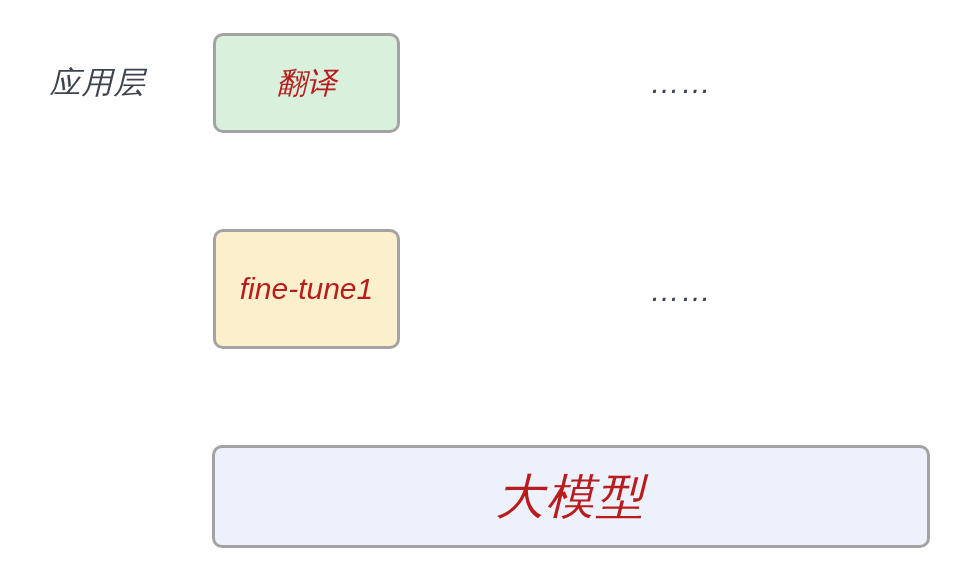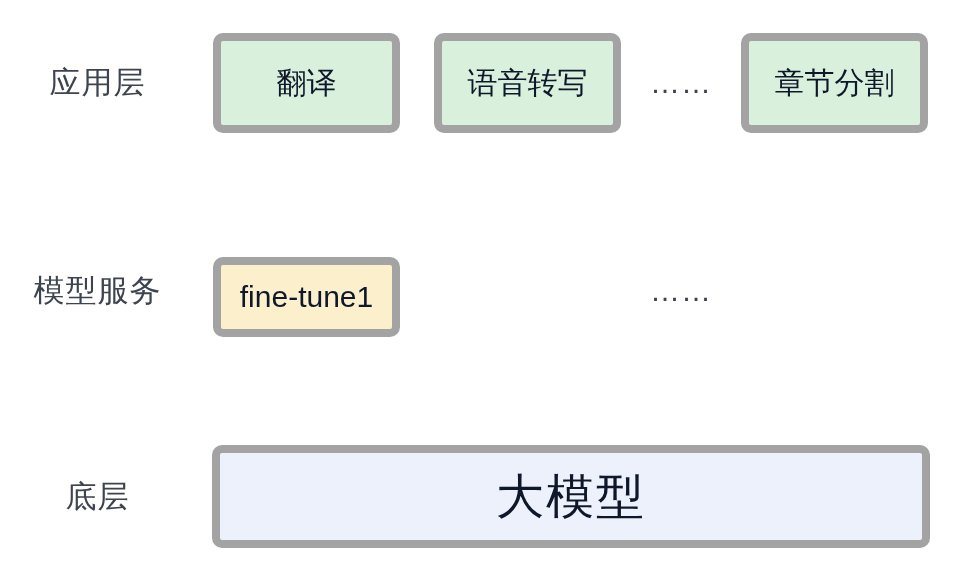--- a/index.html
+++ b/index.html
@@ -7,50 +7,51 @@
     padding: 0;
     background: #ffffff;
   }
   .canvas {
     position: relative;
     width: 960px;
     height: 580px;
     background: #ffffff;
     font-family: "Liberation Sans", sans-serif;
     overflow: hidden;
+    font-style: italic;
   }
   .row-label {
     position: absolute;
     left: 15px;
     width: 165px;
     display: flex;
     align-items: center;
     justify-content: center;
     color: #3d4450;
     font-size: 31px;
     letter-spacing: 1px;
   }
   .label-r1 { top: 33px;  height: 100px; }
   .label-r2 { top: 239px; height: 104px; }
   .label-r3 { top: 445px; height: 103px; }
 
   .box {
     position: absolute;
     box-sizing: border-box;
-    border: 8px solid #a3a3a3;
+    border: 3px solid #a3a3a3;
     border-radius: 10px;
     display: flex;
     align-items: center;
     justify-content: center;
-    color: #0f172a;
+    color: #b91c1c;
     font-size: 30px;
     white-space: nowrap;
   }
   .row1 { top: 33px;  height: 100px; width: 187px; background: #d8f0dc; }
-  .row2 { top: 257px; height: 80px; width: 187px; background: #fcf0cc; }
+  .row2 { top: 229px; height: 120px; width: 187px; background: #fcf0cc; }
   .col1 { left: 213px; }
   .col2 { left: 434px; }
   .col3 { left: 741px; }
 
   .box-base {
     top: 445px;
     left: 212px;
     width: 718px;
     height: 103px;
     background: #edf1fb;
@@ -71,24 +72,20 @@
   .ell-r1 { top: 33px;  height: 100px; }
   .ell-r2 { top: 239px; height: 104px; }
 </style>
 </head>
 <body>
 
 <div class="canvas">
 
   <div class="row-label label-r1">应用层</div>
   <div class="box row1 col1">翻译</div>
-  <div class="box row1 col2">语音转写</div>
   <div class="ellipsis ell-r1">……</div>
-  <div class="box row1 col3">章节分割</div>
 
-  <div class="row-label label-r2">模型服务</div>
   <div class="box row2 col1">fine-tune1</div>
   <div class="ellipsis ell-r2">……</div>
 
-  <div class="row-label label-r3">底层</div>
   <div class="box box-base">大模型</div>
 
 </div>
 
 </body></html>

